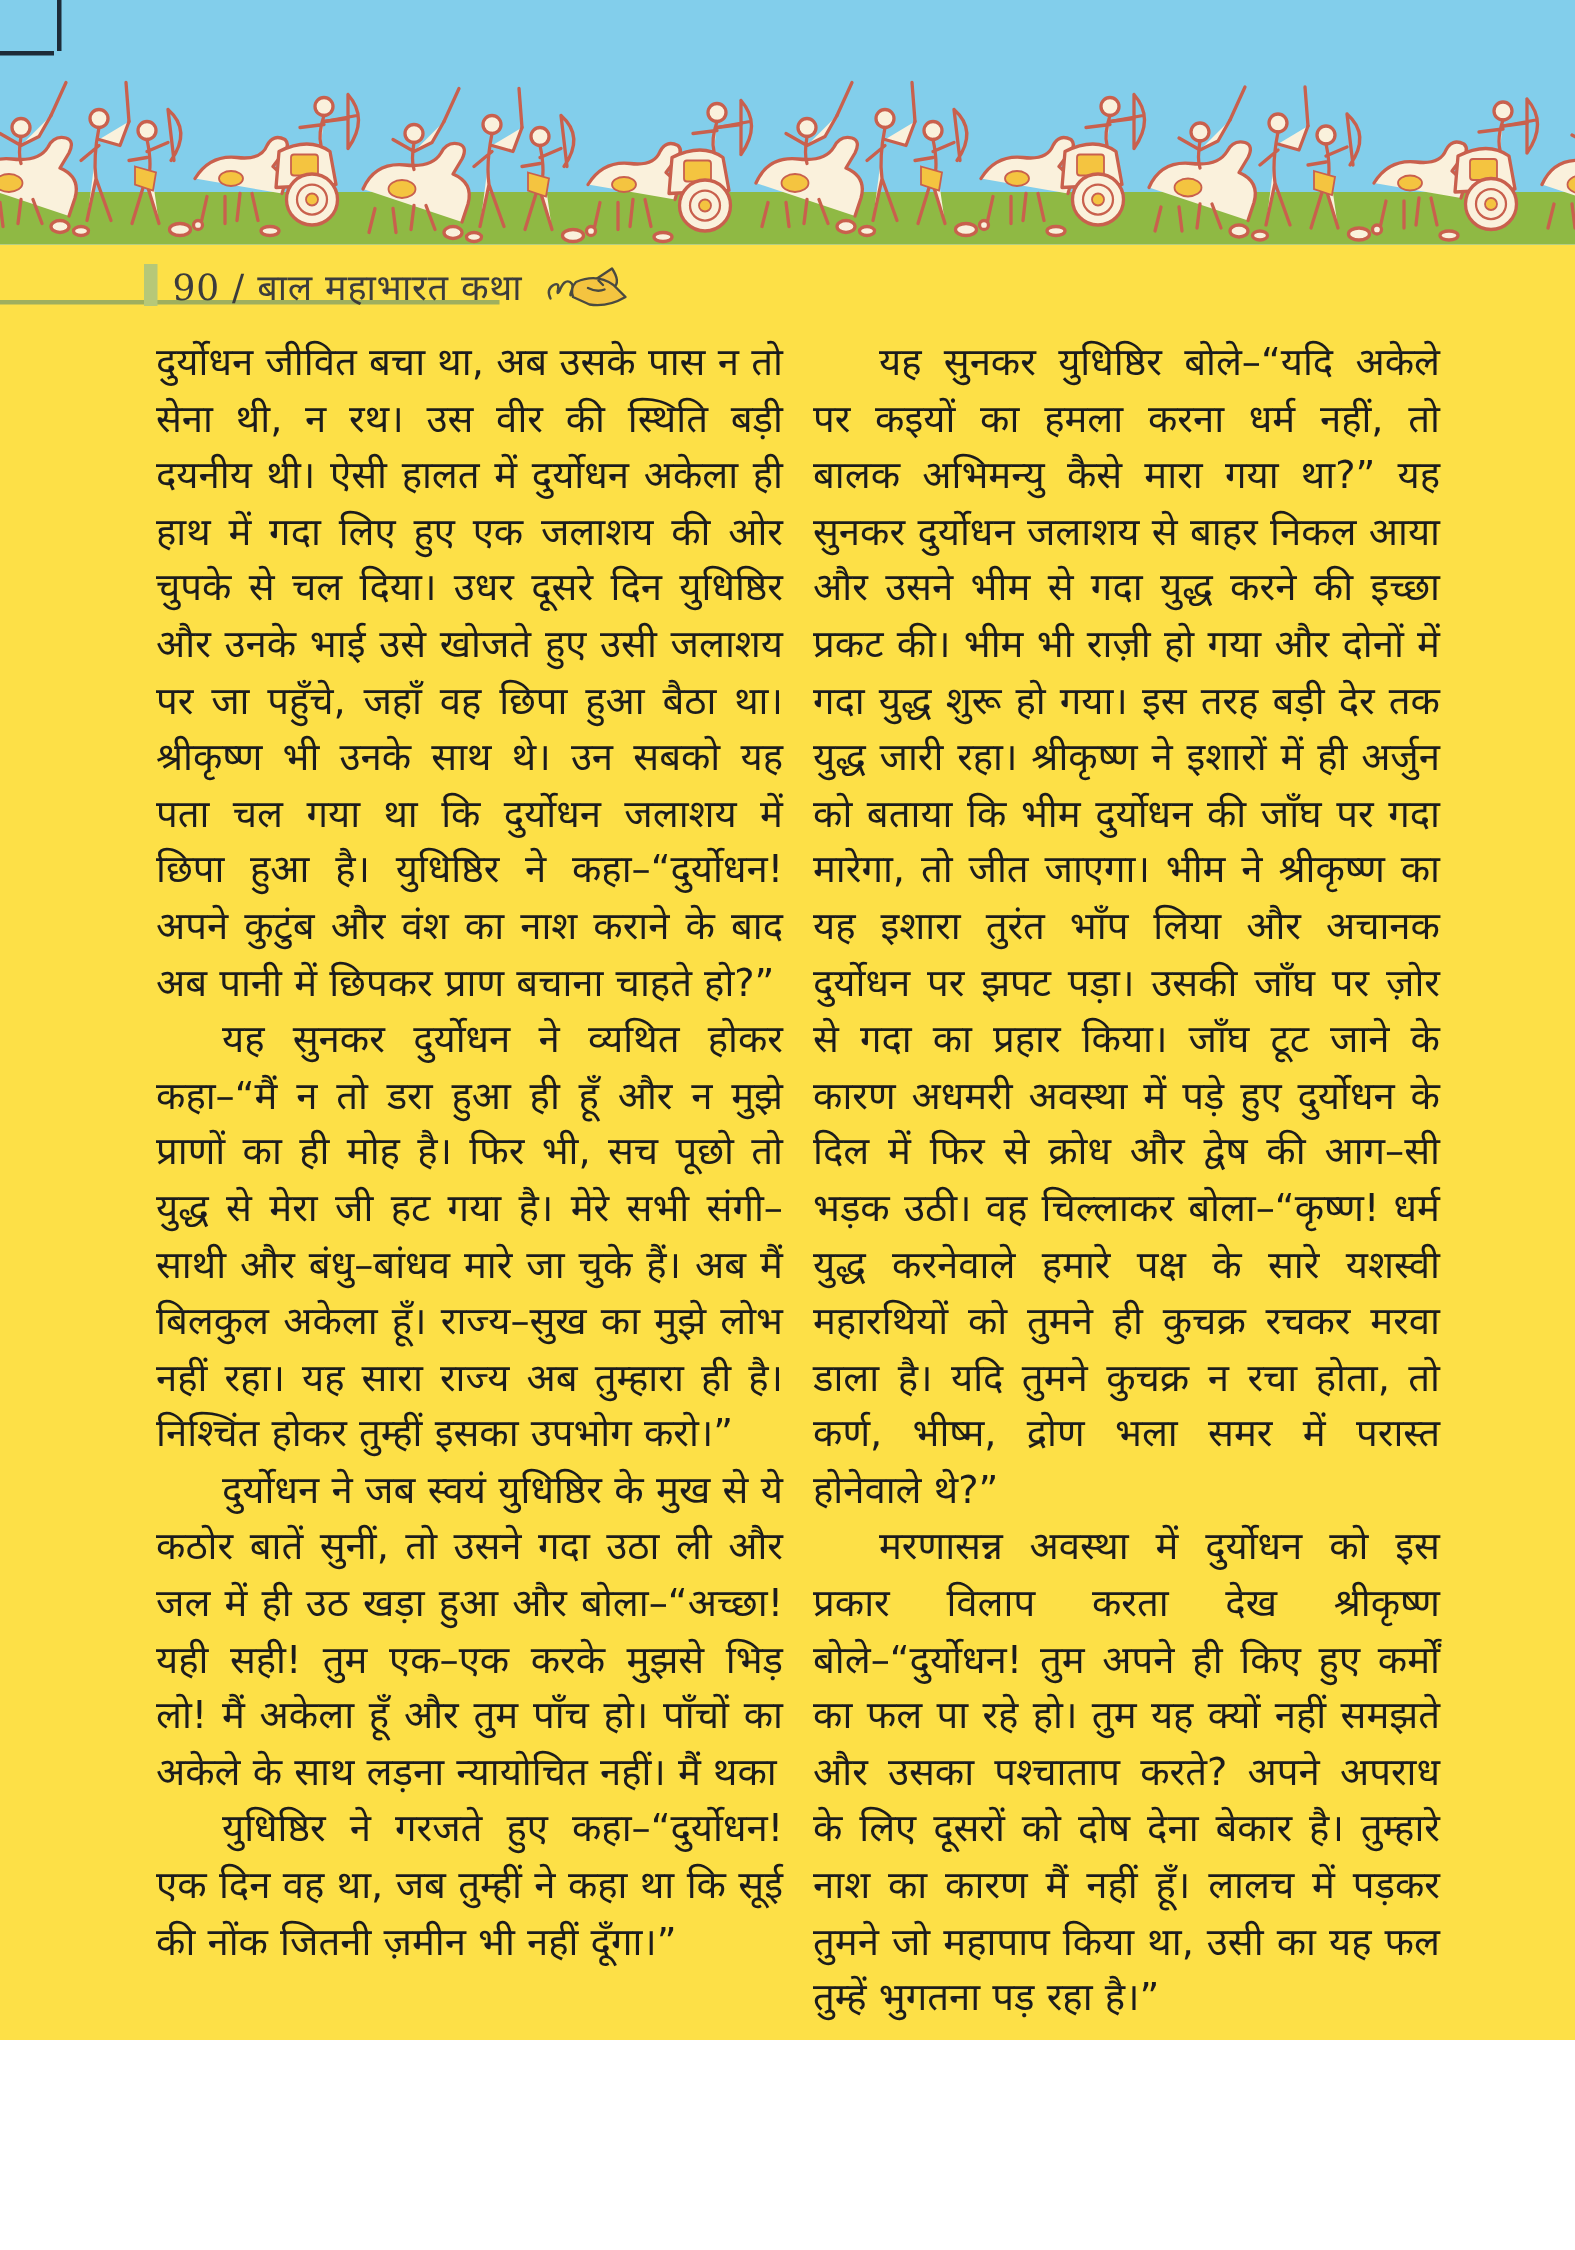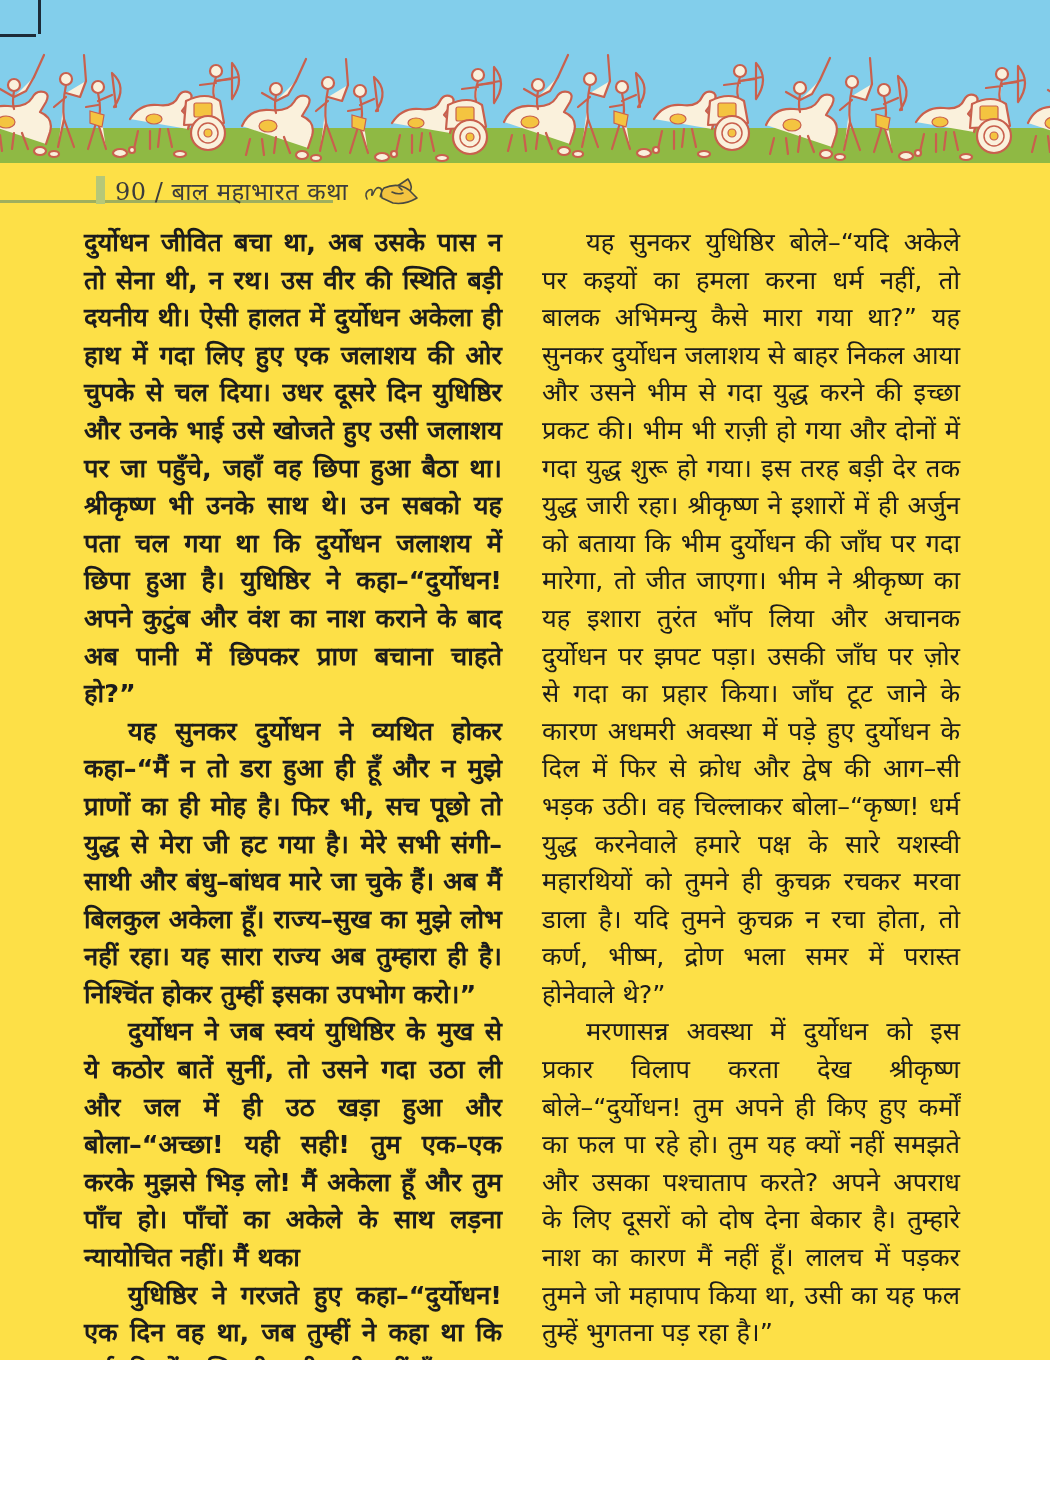--- a/index.html
+++ b/index.html
@@ -27,21 +27,21 @@
   .rhead{position:absolute;top:171px;left:96px;display:flex;align-items:center;gap:10px;}
   .rhead .bar{width:9px;height:28px;background:var(--olive-bar,#B6C878);}
   .rhead .htxt{font-size:24px;color:var(--header-ink,#3C3C3C);white-space:nowrap;letter-spacing:.5px;}
   .rhead .htxt .num{font-family:"DejaVu Serif",serif;}
   .fish{margin-left:4px;margin-top:4px;}
   .fbody{fill:var(--fig-yellow,#F4C440);stroke:#4a4a40;stroke-width:1.6;stroke-linejoin:round;}
   .fsq{fill:none;stroke:#4a4a40;stroke-width:1.6;stroke-linecap:round;}
 
   
   .column{position:absolute;top:224px;width:418px;color:var(--ink,#1C1C1C);}
-  .col-left{left:84px;font-weight:bold;}
+  .col-left{left:104px;}
   .col-right{left:542px;}
   .column p{margin:0;font-size:25.5px;line-height:37.6px;text-align:justify;}
   .column p.indent{text-indent:44px;}
 
   
   .footer{position:absolute;left:0;top:1404px;width:1050px;height:96px;}
   .footer svg{display:block;}
   #wave-yellow{fill:none;stroke:var(--yellow,#FFE812);stroke-width:4.5;stroke-linecap:round;}
   #wave-green{fill:var(--footer-green,#9DBE7B);stroke:none;}
   .year{position:absolute;top:34px;left:0;width:100%;text-align:center;font-size:17px;color:#2b2b2b;}

